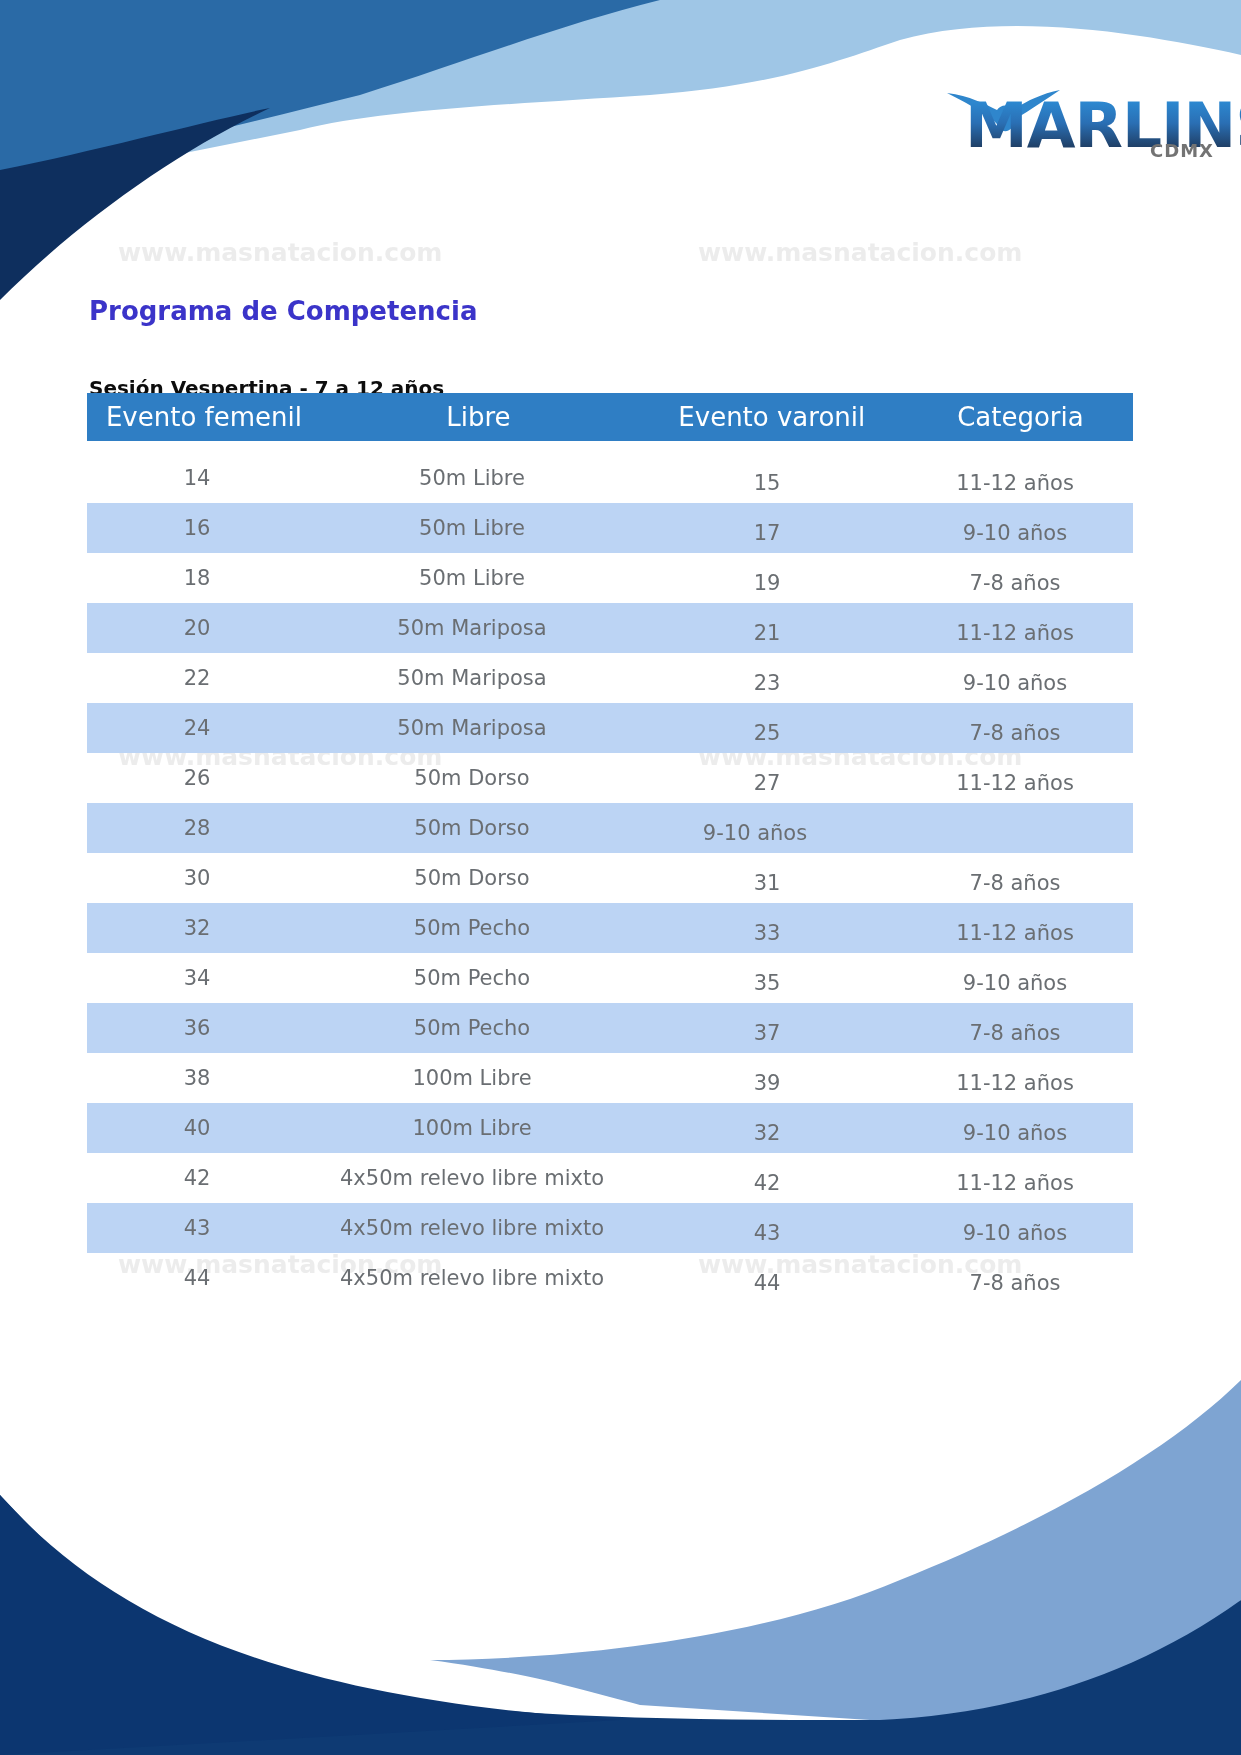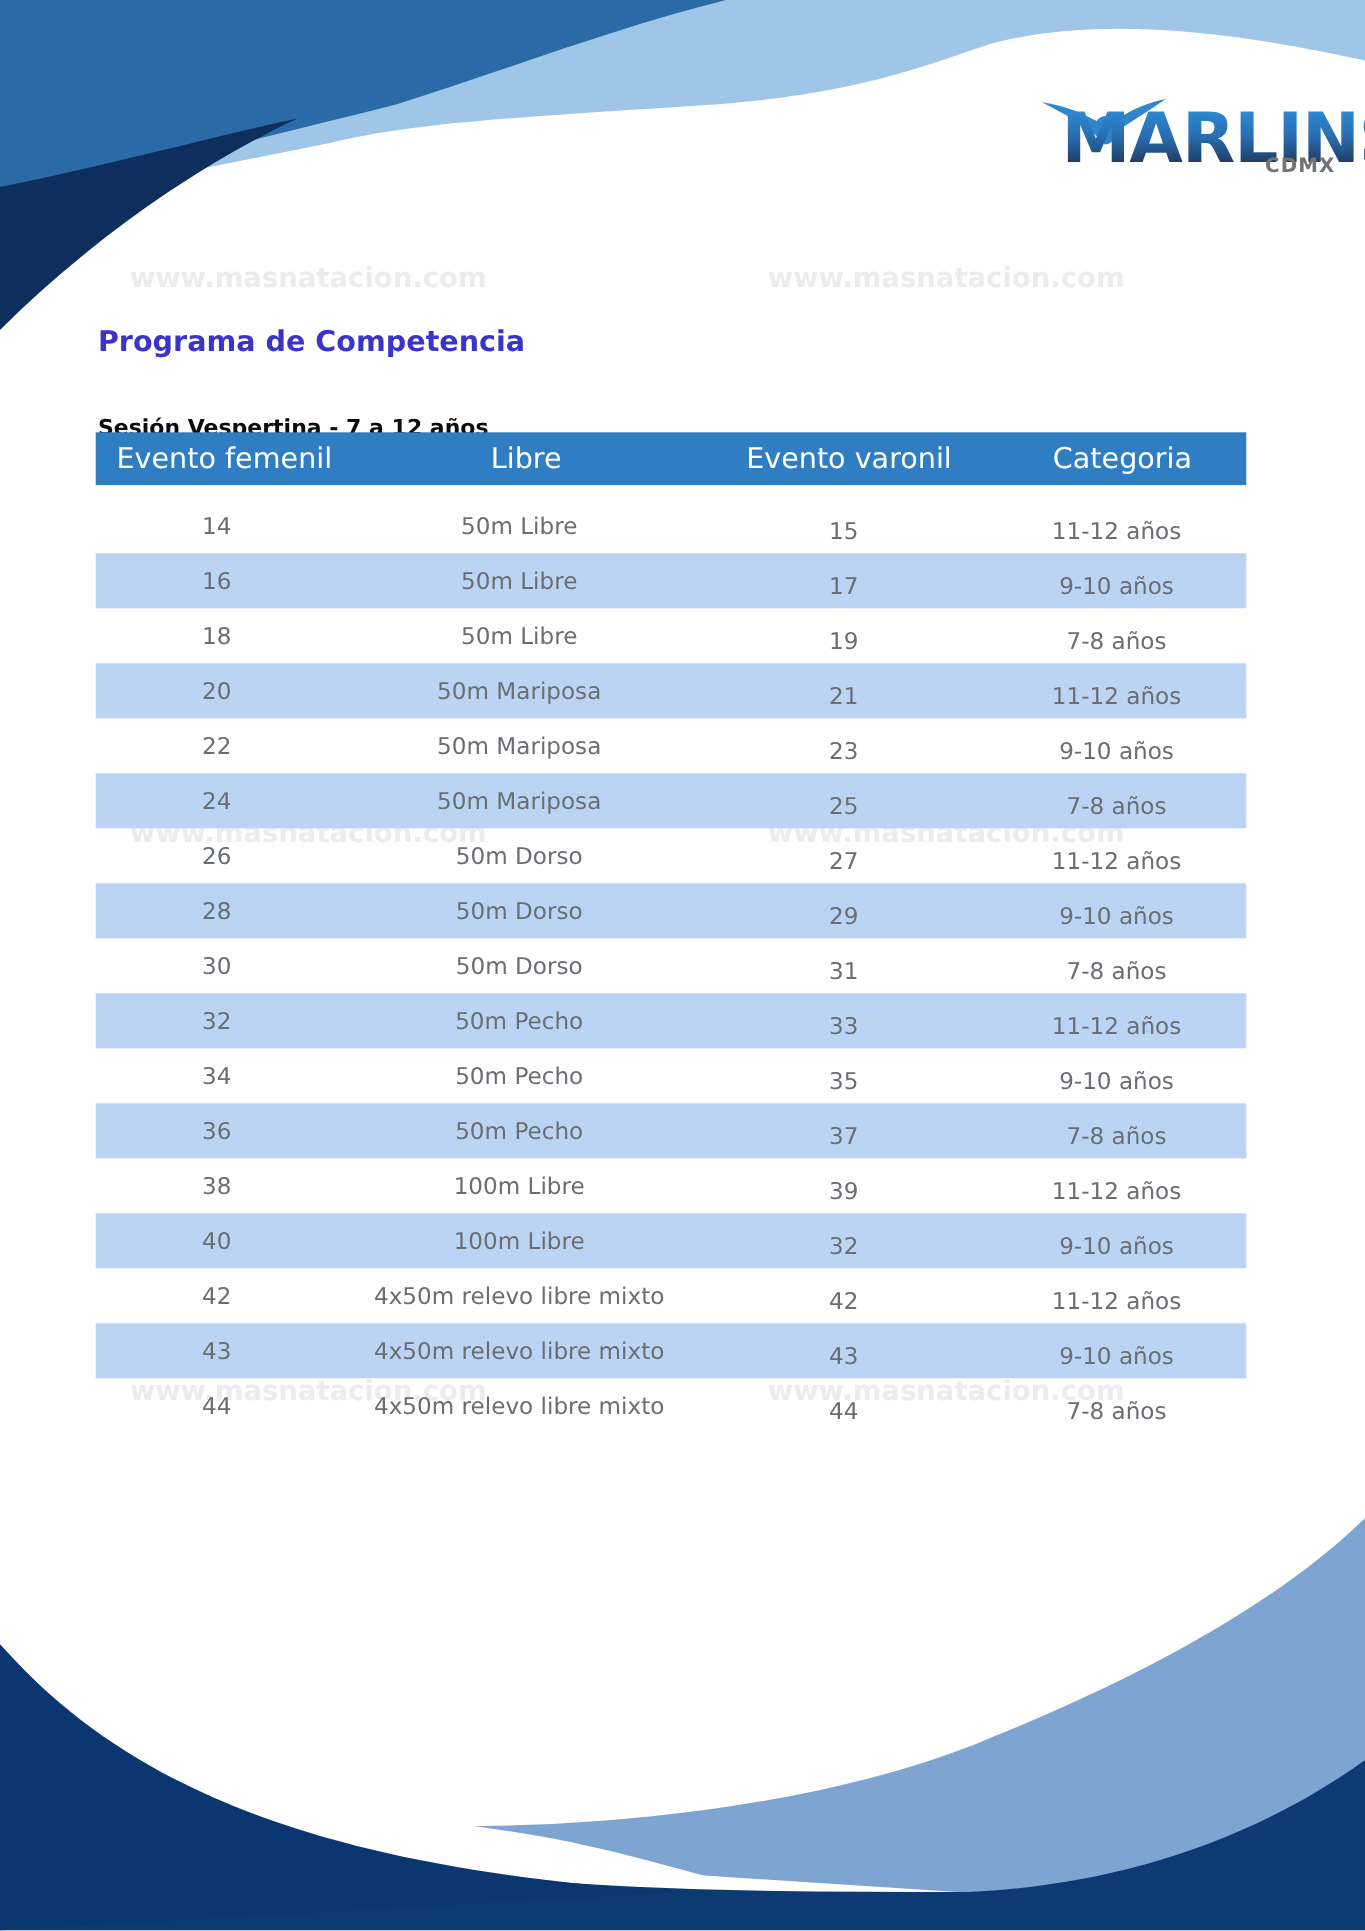--- a/index.html
+++ b/index.html
@@ -101,21 +101,20 @@
     </div>
     <div class="row">
       <div class="td c1">26</div>
       <div class="td c2">50m Dorso</div>
       <div class="td c3">27</div>
       <div class="td c4">11-12 años</div>
     </div>
     <div class="row alt">
       <div class="td c1">28</div>
       <div class="td c2">50m Dorso</div>
-      <div class="td c3">29</div>
       <div class="td c4">9-10 años</div>
     </div>
     <div class="row">
       <div class="td c1">30</div>
       <div class="td c2">50m Dorso</div>
       <div class="td c3">31</div>
       <div class="td c4">7-8 años</div>
     </div>
     <div class="row alt">
       <div class="td c1">32</div>

